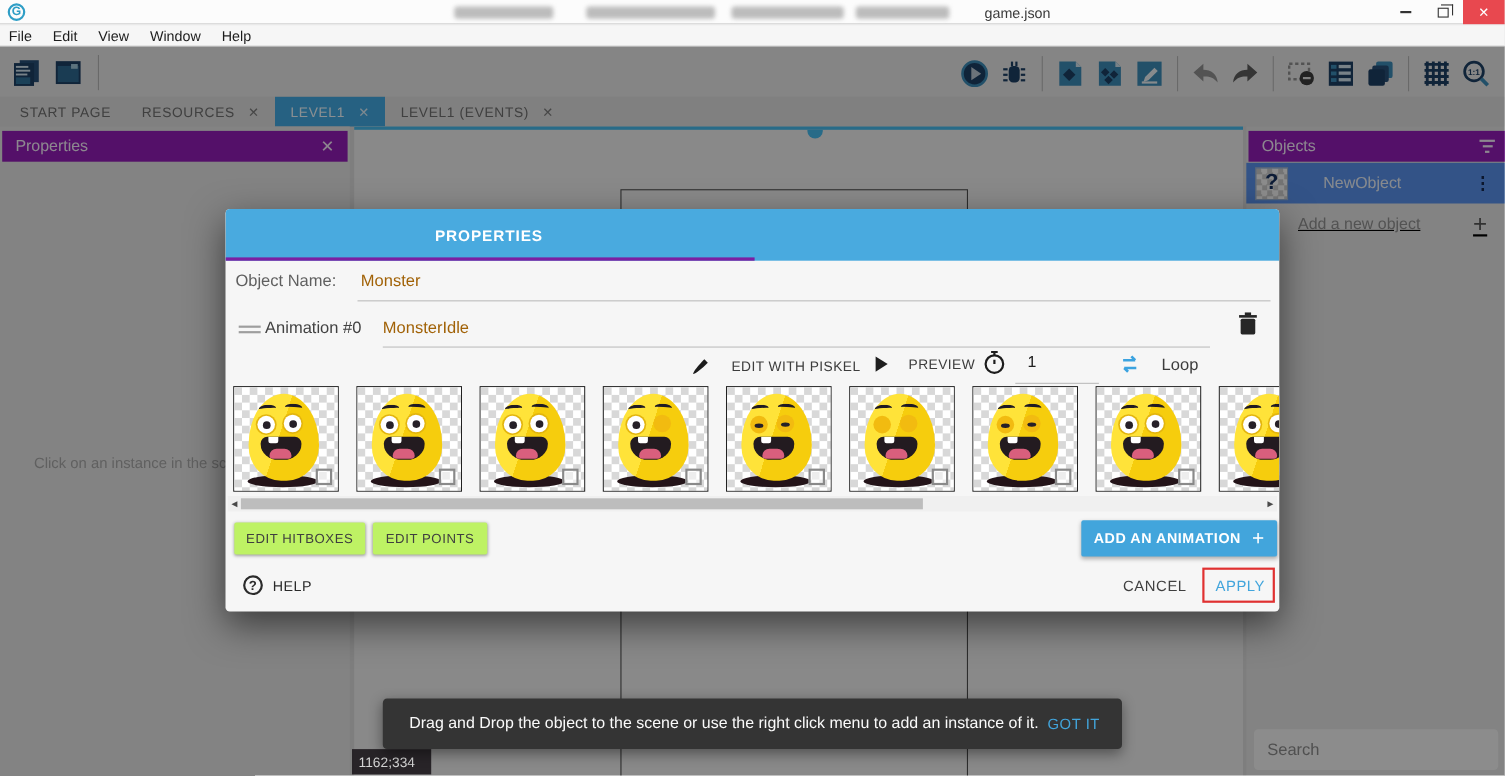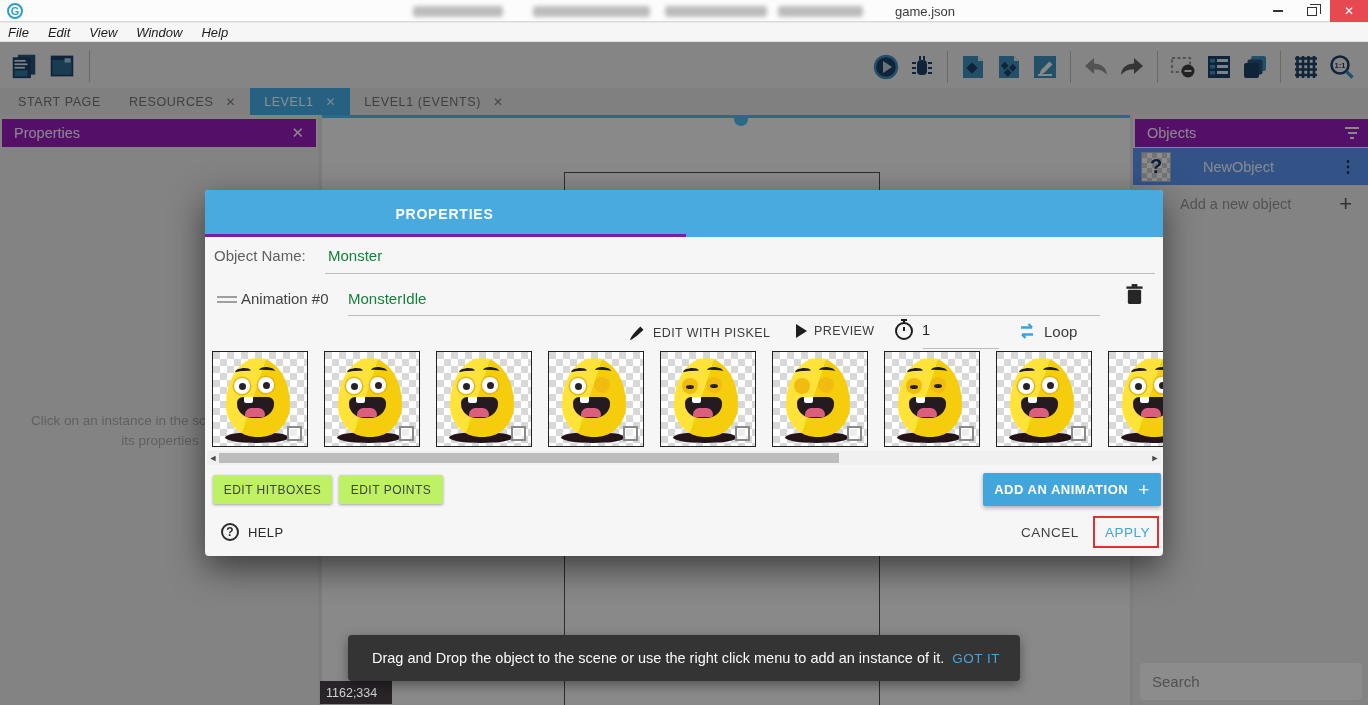--- a/index.html
+++ b/index.html
@@ -22,21 +22,21 @@
   .btn-max { left:1296px; width:32px; }
   .maxglyph { position:relative; width:10px; height:9px; border:1.3px solid #333; background:#fcfcfc; }
   .maxglyph::before { content:''; position:absolute; left:2px; top:-4px; width:10px; height:9px;
     border:1.3px solid #333; border-bottom:none; border-left:none; }
   .btn-close { left:1330px; width:38px; background:#e8484f; color:#fff; font-size:12px; }
 
   
   .menubar { position:absolute; left:0; top:23px; width:1368px; height:19px;
     background:#f6f6f6; border-bottom:1px solid #e2e2e2; display:flex; align-items:center;
     padding-left:8px; z-index:300; }
-  .menu-item { font-size:13px; color:#1c1c1c; padding:0 11px 0 0; margin-right:8px;font-style:italic; }
+  .menu-item { font-size:13px; color:#1c1c1c; padding:0 11px 0 0; margin-right:8px; }
 
   
   .app-content { position:absolute; left:0; top:42px; width:1368px; height:663px; background:#d9d9d9; }
   .toolbar { position:absolute; left:0; top:0; width:1368px; height:46px; background:#e6e6e6; }
   .toolbar-left { position:absolute; left:10px; top:8px; display:flex; align-items:center; gap:10px; }
   .toolbar-right { position:absolute; right:12px; top:9px; display:flex; align-items:center; gap:8px; }
   .tb-icon { width:28px; height:28px; display:flex; align-items:center; justify-content:center; }
   .tb-icon svg { width:26px; height:26px; }
   .tb-sep { width:1px; height:32px; background:#b5b5b5; margin:0 3px; }
 
@@ -74,21 +74,21 @@
   .objects-header { left:2px; top:4px; width:263px; }
   .object-row { position:absolute; left:0; top:33px; width:235px; height:37px; background:#5890e8;
     display:flex; align-items:center; }
   .object-thumb { margin-left:8px; width:30px; height:30px; border:1px solid #9db1cc;
     background:repeating-conic-gradient(#f2f2f2 0 25%, #c9c9c9 0 50%) 0 0 / 10px 10px;
     display:flex; align-items:center; justify-content:center;
     color:#16305e; font-weight:bold; font-size:20px; }
   .object-label { margin-left:32px; font-size:14.5px; color:#e8edf5; flex:1; }
   .object-menu { margin-right:12px; color:#14264e; font-size:16px; font-weight:bold; letter-spacing:0; }
   .add-object-row { position:absolute; left:0; top:74px; width:235px; height:30px;
-    display:flex; align-items:center; }
+    display:flex; align-items:center;text-decoration:underline; }
   .add-object-label { margin-left:47px; font-size:14.5px; color:#8f8f8f; flex:1; }
   .add-plus { margin-right:16px; font-size:22px; color:#555; font-weight:400; }
   .search-box { position:absolute; left:7px; top:548px; width:222px; height:37px; background:#f2f2f2;
     border:none; border-radius:4px; display:flex; align-items:center; padding:0 12px; }
   .search-box input { border:none; outline:none; background:transparent; flex:1;
     font-size:15px; color:#3a3a3a; font-family:"Liberation Sans",sans-serif; }
   .search-box input::placeholder { color:#8a8a8a; }
 
   
   .dim-overlay { position:absolute; left:0; top:0; width:1368px; height:663px;
@@ -97,29 +97,29 @@
   
   .dialog { position:absolute; left:205px; top:190px; width:958px; height:366px; background:#f6f6f6;
     border-radius:4px; box-shadow:0 12px 34px rgba(0,0,0,.55); z-index:100; overflow:hidden; }
   .dlg-tabs { position:absolute; left:0; top:0; width:958px; height:47px; background:#49aadf; display:flex; }
   .dlg-tab { width:479px; display:flex; align-items:center; justify-content:center;
     font-size:14px; letter-spacing:.8px; color:#d8eefb; }
   .dlg-tab.active { color:#ffffff; font-weight:bold; }
   .dlg-tab-underline { position:absolute; left:0; top:44px; width:481px; height:3px; background:#7b1fa2; }
 
   .dlg-label { position:absolute; font-size:15px; color:#5f5f5f; }
-  .dlg-value { position:absolute; font-size:15px; color:#15803d; }
+  .dlg-value { position:absolute; font-size:15px; color:#a16207; }
   .u-line { position:absolute; height:1px; background:#bdbdbd; }
 
   .drag-handle { position:absolute; left:12px; top:106px; width:20px; }
   .drag-handle i { display:block; height:2px; background:#9e9e9e; margin-bottom:3px; }
 
   .trash { position:absolute; left:920px; top:93px; }
 
-  .tool-item { position:absolute; display:flex; align-items:center; gap:7px;
+  .tool-item { position:absolute; display:flex; align-items:center; gap:19px;
     font-size:12.5px; letter-spacing:.4px; color:#3c3c3c; }
   .tri { width:0; height:0; border-left:11px solid #1e1e1e; border-top:7px solid transparent;
     border-bottom:7px solid transparent; }
   .loop-label { font-size:15px; letter-spacing:0; }
 
   .frames-strip { position:absolute; left:0; top:160px; width:958px; height:98px; overflow:hidden; }
   .frame { position:absolute; top:1px; width:96px; height:96px; border:1px solid #222; background:#fff; }
   .checker { position:absolute; inset:0;
     background:repeating-conic-gradient(#ffffff 0 25%, #d8d8d8 0 50%) 0 0 / 14px 14px; }
   .frame-check { position:absolute; right:5px; bottom:5px; width:15px; height:15px;
@@ -354,21 +354,20 @@
     </div>
 
   <div class="props-panel">
     <div class="panel-header props-header">
       <span>Properties</span>
       <span class="spacer"></span>
       <span class="panel-x">✕</span>
     </div>
     <div class="props-empty">
       <div>Click on an instance in the scene to display</div>
-      <div>its properties</div>
     </div>
   </div>
 
   <div class="scene">
     <div class="scene-topline"></div>
     <div class="scene-handle"></div>
     <div class="game-rect"></div>
   </div>
 
   <div class="objects-panel">

